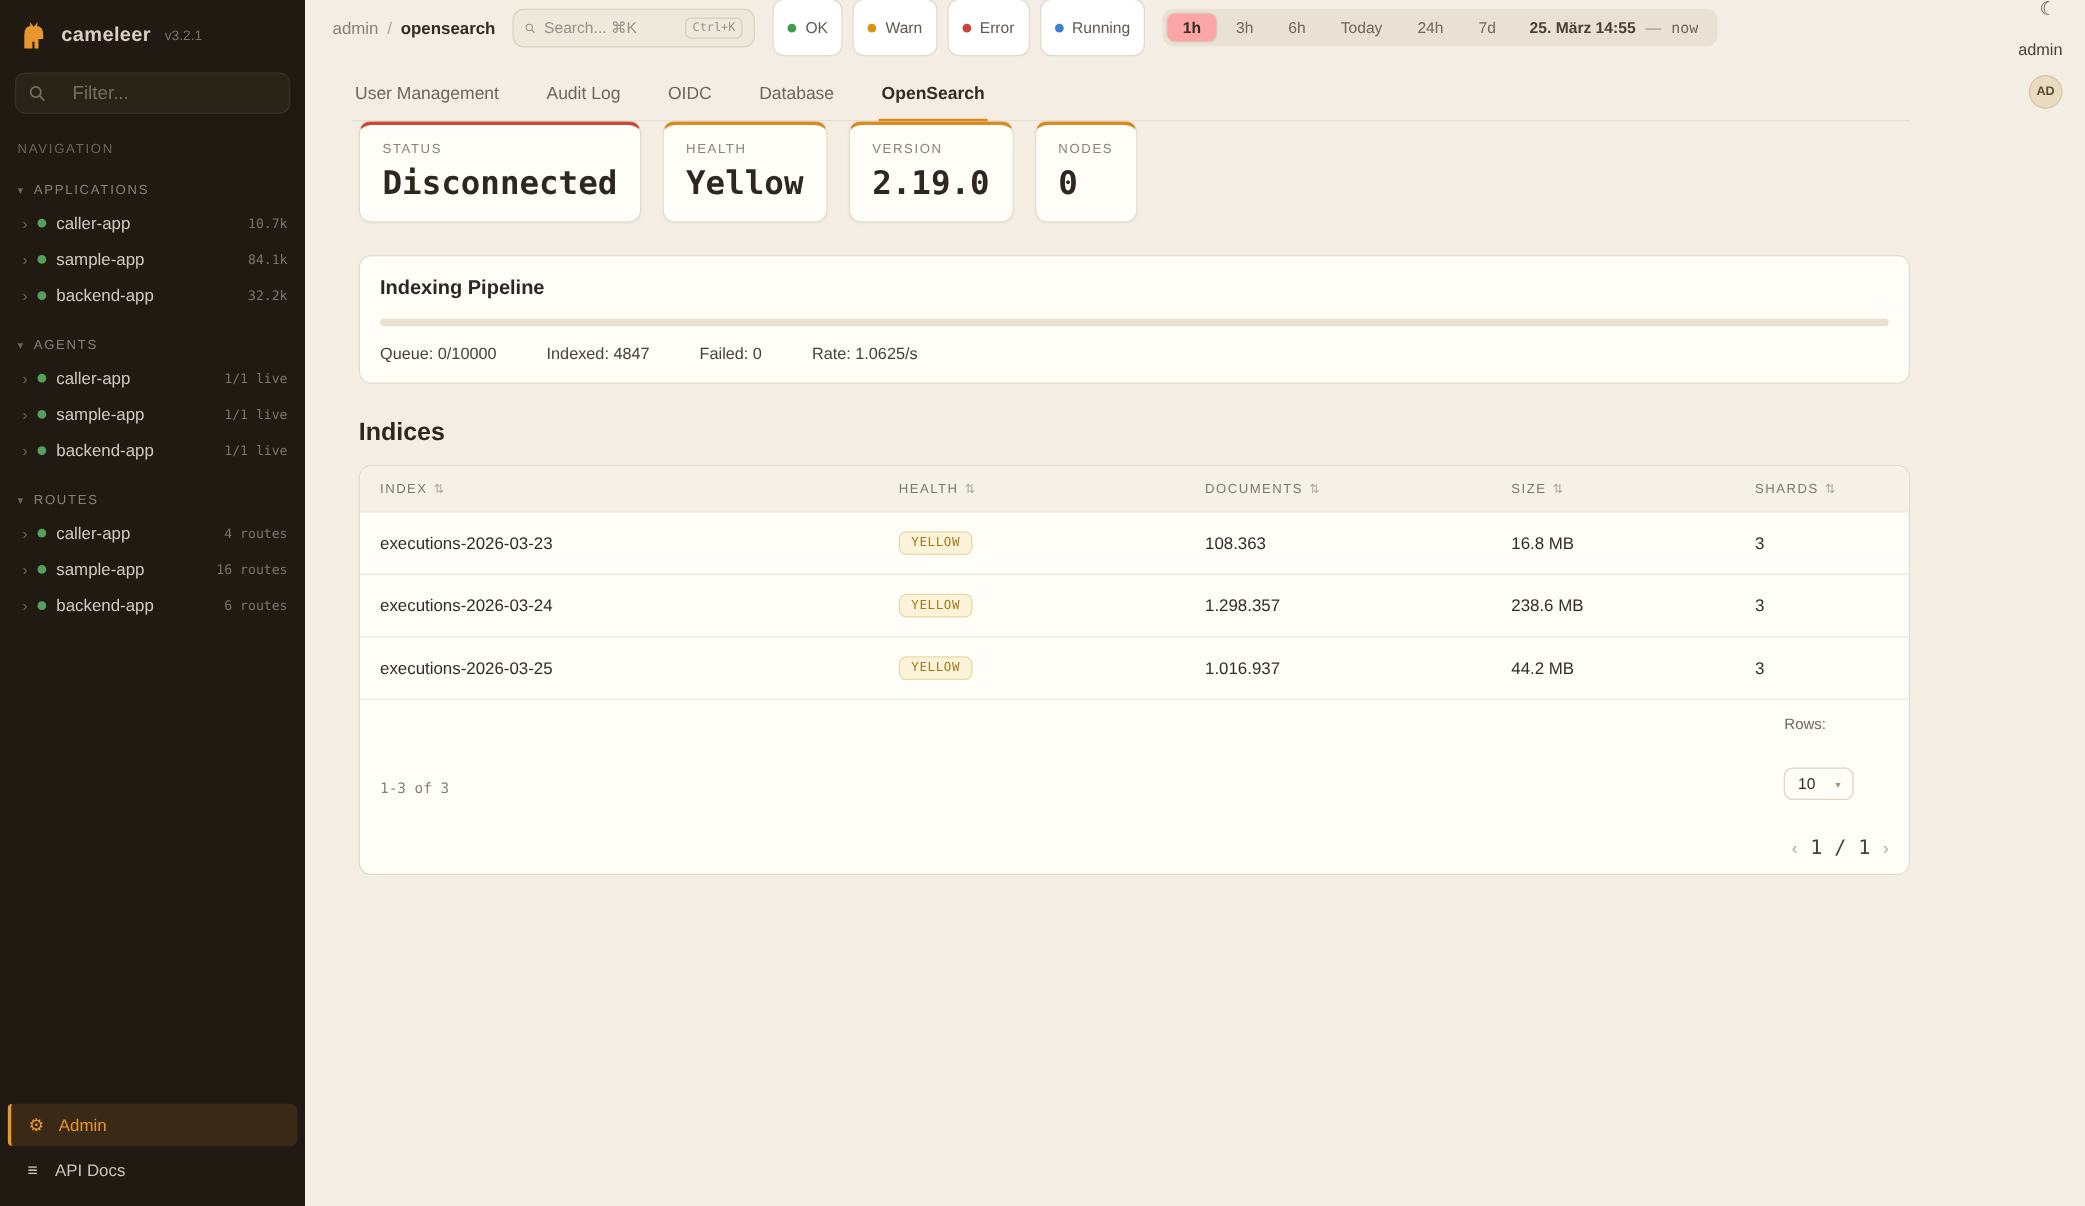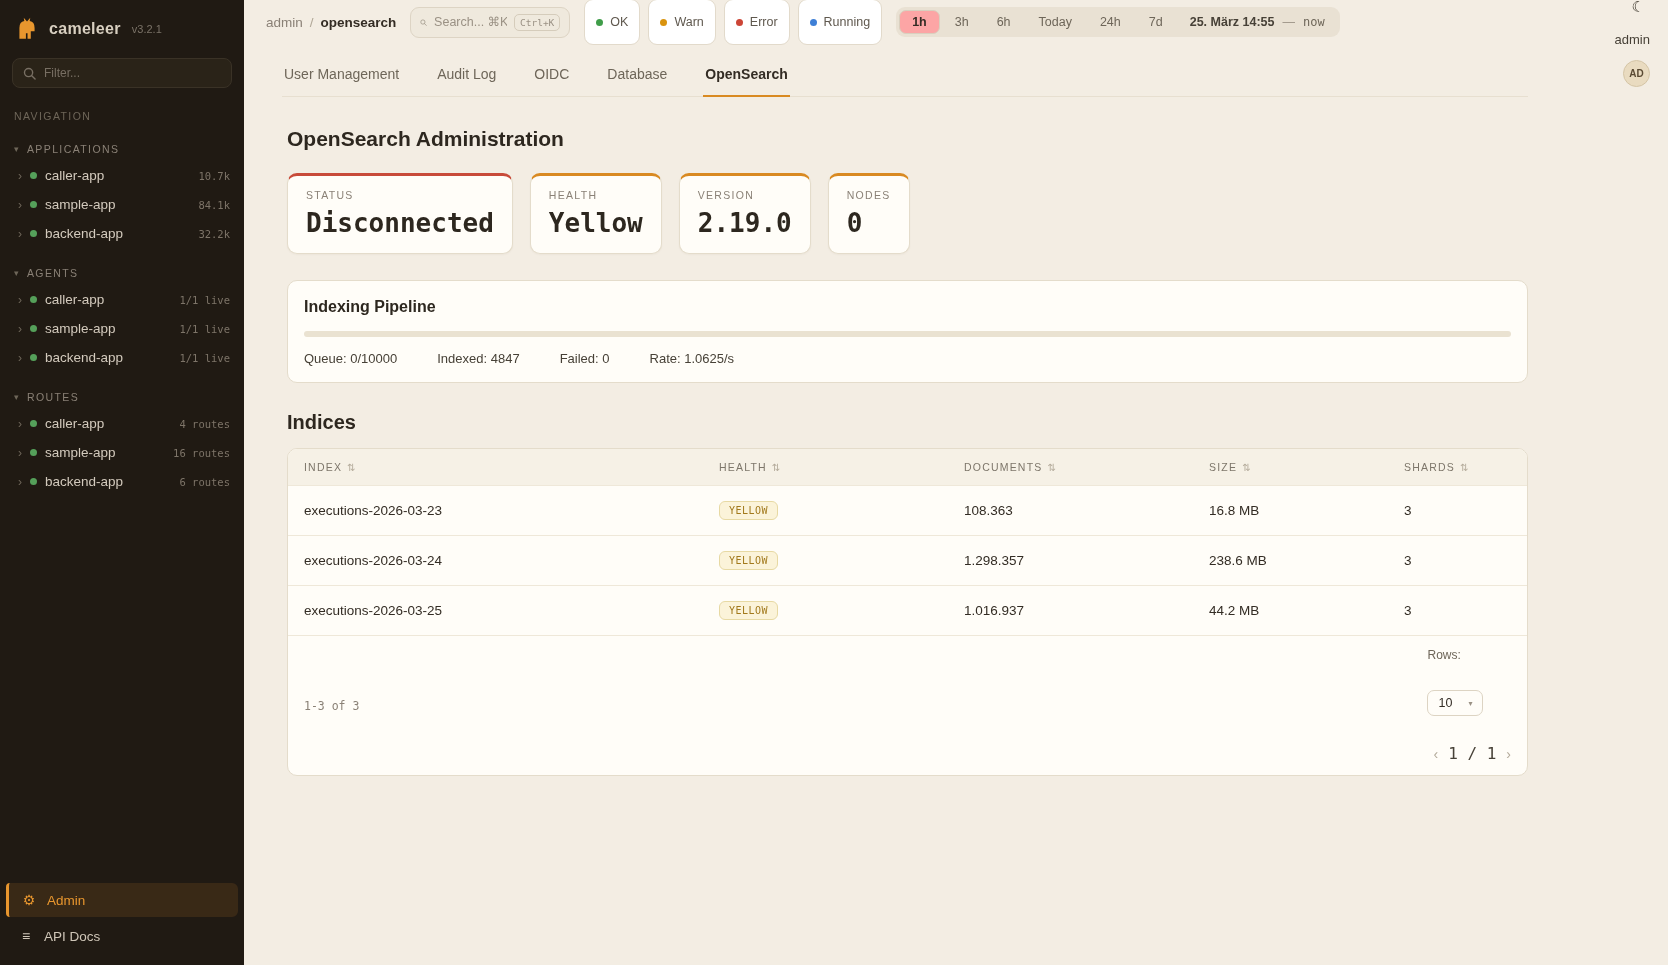--- a/index.html
+++ b/index.html
@@ -7,21 +7,21 @@
   body { display:flex; font-family:"Liberation Sans", sans-serif; background:#f3ede3; color:#332c24; }
 
   
   .sidebar { width:244px; min-width:244px; height:100%; background:#201a13; color:#d3cabd; display:flex; flex-direction:column; }
   .logo-row { display:flex; align-items:center; gap:9px; padding:16px 14px 14px; }
   .logo-icon { width:26px; height:26px; }
   .logo-name { font-size:16px; font-weight:700; color:#d8cfc0; letter-spacing:0.3px; }
   .logo-version { font-size:11px; color:#7a7267; margin-left:2px; }
   .filter-box { margin:2px 12px 14px; display:flex; align-items:center; gap:8px; background:#2a2318; border:1px solid #3a3226; border-radius:8px; padding:7px 10px; }
   .filter-box svg { flex:none; }
-  .filter-input { background:transparent; border:none; outline:none; color:#cfc6b8; font-size:12px; width:100%; font-family:"Liberation Sans", sans-serif; }
+  .filter-input { background:transparent; border:none; outline:none; color:#cfc6b8; font-size:15px; width:100%; font-family:"Liberation Sans", sans-serif;margin-left:14px; }
   .filter-input::placeholder { color:#786f63; }
   .nav-title { padding:8px 14px 2px; font-size:10.5px; letter-spacing:1.4px; color:#6e6659; }
   .nav-section { margin-top:16px; }
   .section-header { display:flex; align-items:center; gap:7px; padding:3px 14px 6px; font-size:10.5px; letter-spacing:1.4px; color:#8a8176; cursor:pointer; }
   .caret { font-size:9px; color:#6e6659; }
   .nav-item { display:flex; align-items:center; gap:8px; padding:7px 14px 7px 18px; font-size:13.5px; color:#d3cabd; cursor:pointer; }
   .item-caret { font-size:12px; color:#6e6659; }
   .dot { width:7px; height:7px; border-radius:50%; display:inline-block; flex:none; }
   .item-badge { margin-left:auto; font-family:"DejaVu Sans Mono", monospace; font-size:10.5px; color:#7d7468; }
   .sidebar-footer { margin-top:auto; padding:8px 6px 12px; display:flex; flex-direction:column; gap:2px; }
@@ -31,21 +31,21 @@
 
   
   .main { flex:1; display:flex; flex-direction:column; height:100%; }
 
   
   .topbar { height:44px; display:flex; align-items:center; gap:14px; padding:0 18px 0 22px; flex:none; }
   .breadcrumb { display:flex; align-items:center; gap:7px; font-size:13.5px; white-space:nowrap; }
   .crumb-muted { color:#8a8176; }
   .crumb-sep { color:#b0a797; }
   .crumb-current { color:#332c24; font-weight:700; }
-  .searchbox { display:flex; align-items:center; gap:7px; background:#efe9dd; border:1px solid #ddd4c4; border-radius:9px; padding:6px 9px; width:160px; }
+  .searchbox { display:flex; align-items:center; gap:7px; background:#efe9dd; border:1px solid #ddd4c4; border-radius:9px; padding:6px 9px; width:194px; }
   .searchbox input { background:transparent; border:none; outline:none; font-size:12.5px; color:#5f584e; width:100%; font-family:"Liberation Sans", sans-serif; }
   .searchbox input::placeholder { color:#9a9184; }
   .kbd { flex:none; border:1px solid #d5ccbb; border-radius:5px; padding:2px 5px; font-family:"DejaVu Sans Mono", monospace; font-size:9.5px; color:#9a9184; }
   .pills { display:flex; gap:8px; }
   .pill { display:flex; align-items:center; gap:7px; background:#ffffff; border:1px solid #e2dacb; border-radius:9px; padding:15px 11px; font-size:12.5px; color:#5f584e; cursor:pointer;justify-content:center; }
   .time-group { display:flex; align-items:center; gap:2px; background:#e9e1d3; border-radius:9px; padding:3px; }
   .time-btn { padding:4px 12px; font-size:12.5px; color:#6e6659; border-radius:7px; cursor:pointer; border:1px solid transparent; }
   .time-btn.active { background:#fca5a5; color:#332c24; font-weight:700; border:1px solid #d9d0bf; }
   .range-display { display:flex; align-items:center; gap:8px; padding:0 12px; font-size:12.5px; white-space:nowrap; }
   .range-from { color:#474137; font-weight:700; }
@@ -269,21 +269,20 @@
   <div class="content">
 
     <nav class="tabbar">
       <span class="tab">User Management</span>
       <span class="tab">Audit Log</span>
       <span class="tab">OIDC</span>
       <span class="tab">Database</span>
       <span class="tab active">OpenSearch</span>
     </nav>
 
-    <h1 class="page-title">OpenSearch Administration</h1>
 
     <div class="stat-row">
       <div class="stat-card" style="border-top-color: rgb(200, 75, 58);">
         <div class="stat-label">STATUS</div>
         <div class="stat-value">Disconnected</div>
       </div>
       <div class="stat-card" style="border-top-color: rgb(217, 138, 34);">
         <div class="stat-label">HEALTH</div>
         <div class="stat-value">Yellow</div>
       </div>

